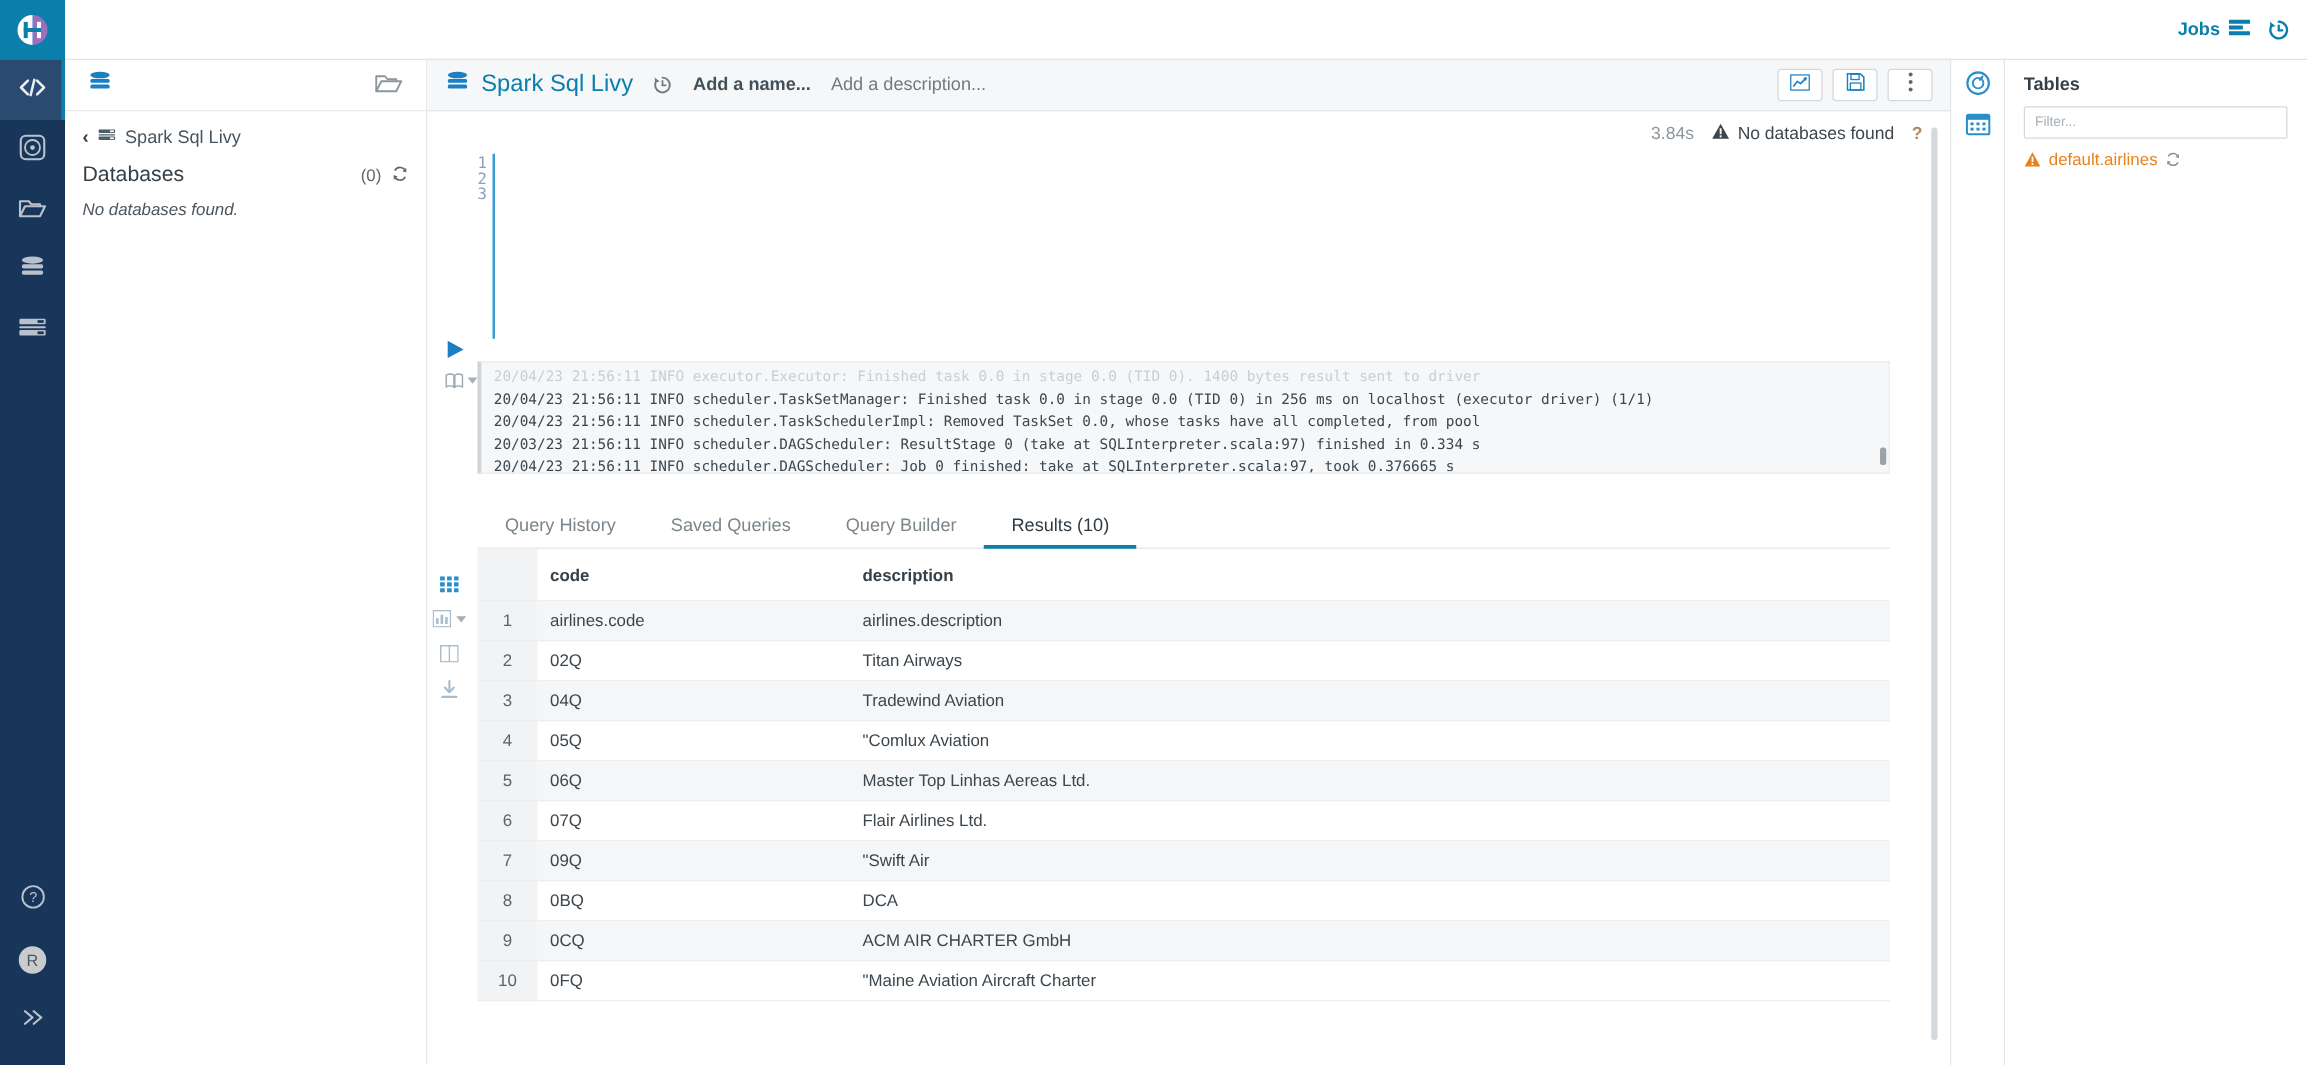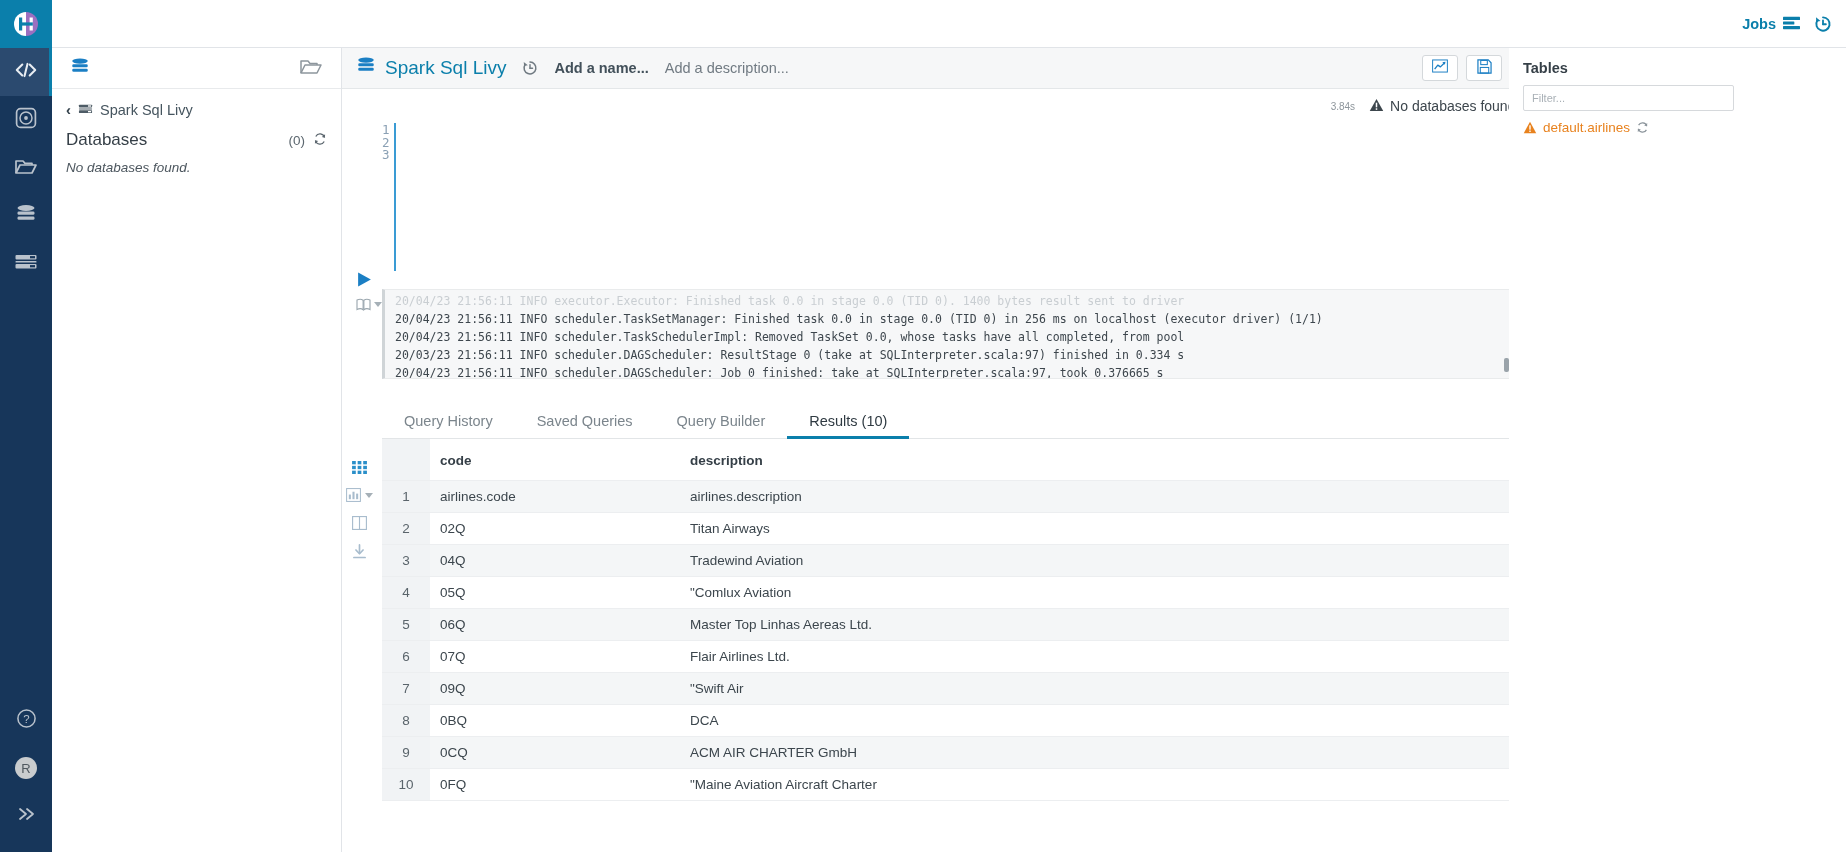--- a/index.html
+++ b/index.html
@@ -98,21 +98,21 @@
     width: 36px; height: 26px; border: 1px solid #d4d8db; border-radius: 3px;
     background: #fff; display: flex; align-items: center; justify-content: center;
     color: #0B7FAB; cursor: pointer;
   }
   .hbtn.dots { color:#5d686f; }
 
   #status-row {
     height: 28px; display: flex; align-items: center; justify-content: flex-end;
     gap: 14px; padding: 0 22px; padding-top: 6px;
   }
-  .st-time { font-size: 10px; color: #8d959b; }
+  .st-time { font-size: 14px; color: #8d959b; }
   .st-warn { font-size: 14px; color: #3d464d; display:flex; align-items:center; gap:6px;}
   .st-help { font-size: 14px; color: #b18a5a; font-weight: bold; cursor: pointer; }
 
   
   #editor-wrap { position: relative; margin: 0 0 0 0; }
   #editor {
     margin: 6px 48px 0 40px; min-height: 148px; padding-left: 0;
     display: flex; font-family: "DejaVu Sans Mono", monospace; font-size: 12.5px;
   }
   #gutter {
@@ -195,21 +195,21 @@
   }
 
   
   #rrail {
     position: absolute; top: 48px; left: 1560px; width: 44px; height: 804px;
     background: #fff; border-left: 1px solid #e4e7e9; border-right: 1px solid #e4e7e9;
     display: flex; flex-direction: column; align-items: center; padding-top: 8px; gap: 12px;
   }
   .rr-item { color: #2a8fc9; display: flex; cursor: pointer; }
   #tables-panel {
-    position: absolute; top: 48px; left: 1509px; width: 239px; height: 804px;
+    position: absolute; top: 48px; left: 1605px; width: 239px; height: 804px;
     background: #fff; padding: 12px 14px;
   }
   #tables-title { font-size: 14.5px; font-weight: bold; color: #353f47; margin-bottom: 9px; }
   #tables-filter {
     width: 100%; height: 26px; border: 1px solid #d6d9dc; border-radius: 2px;
     padding: 0 8px; font-size: 11px; color: #444; outline: none;
     font-family: "Liberation Sans", sans-serif;
   }
   #tables-filter::placeholder { color: #a9b0b6; }
   .tbl-item {

